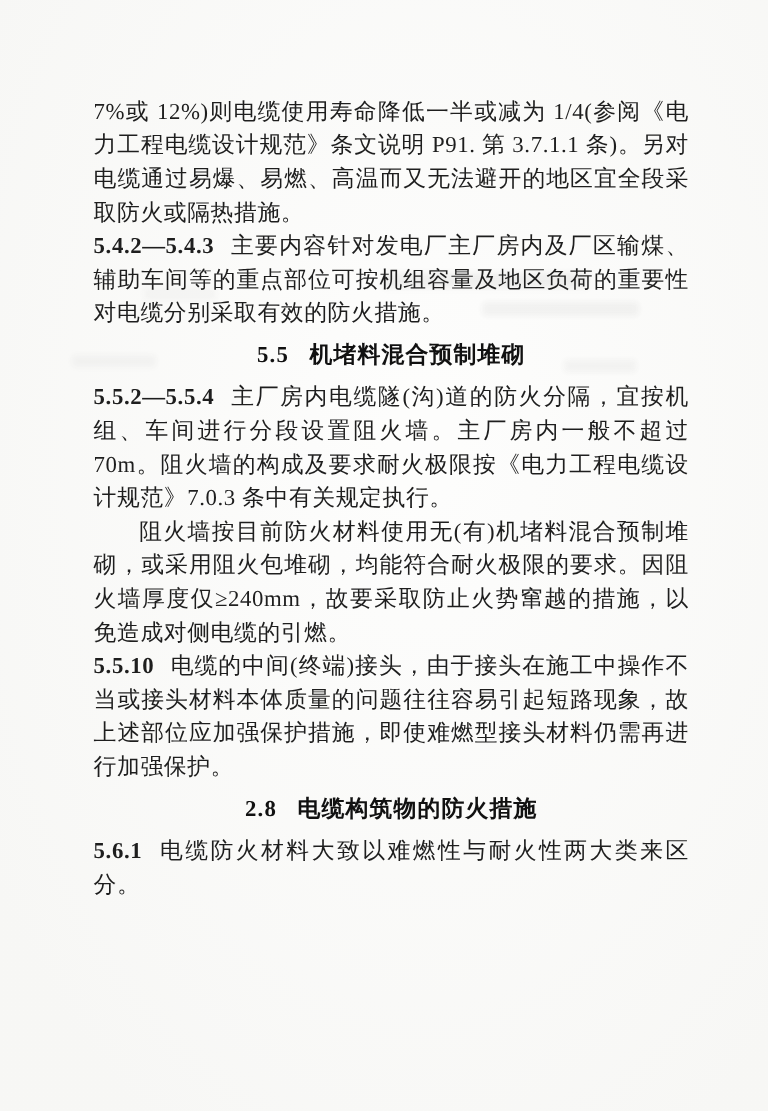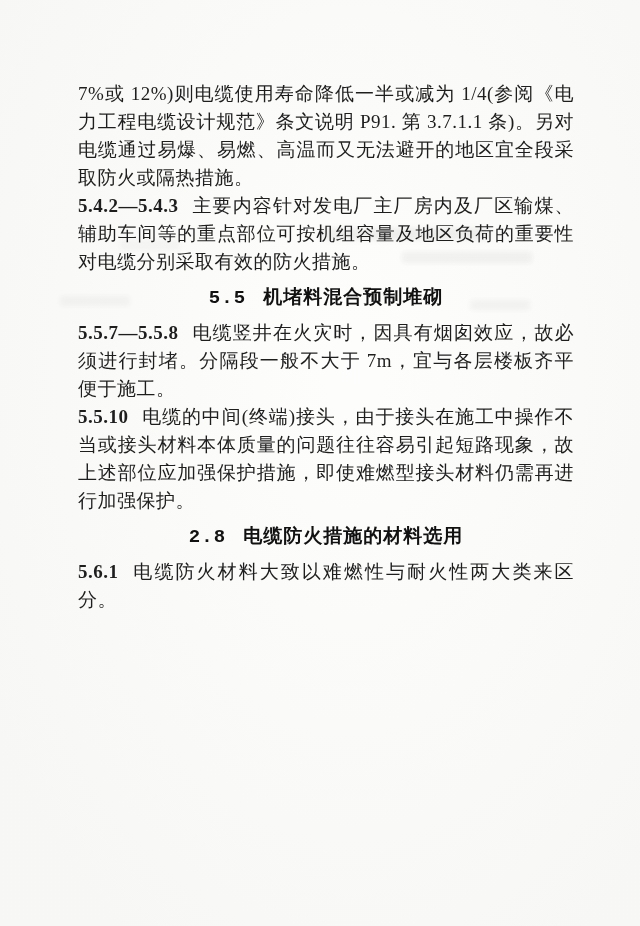--- a/index.html
+++ b/index.html
@@ -50,21 +50,21 @@
     font-size: 19px;
     line-height: 28px;
     font-weight: bold;
     text-align: center;
     margin: 7px 0 7px 0;
     letter-spacing: 1px;
     color: #111;
   }
   h2.sec-heading .sec-num {
     margin-right: 0.9em;
-    font-family: Liberation Mono, monospace;
+    font-family: Liberation Serif, serif;
   }
   
   .smudge {
     position: absolute;
     background: rgba(60, 60, 60, 0.07);
     filter: blur(2.5px);
     border-radius: 3px;
     pointer-events: none;
   }
   .s1 { left: 320px; top: 228px; width: 170px; height: 12px; }
@@ -85,26 +85,27 @@
   <div class="smudge s5"></div>
 
   <main class="content">
 
     <p>7%或 12%)则电缆使用寿命降低一半或减为 1/4(参阅《电力工程电缆设计规范》条文说明 P91. 第 3.7.1.1 条)。另对电缆通过易爆、易燃、高温而又无法避开的地区宜全段采取防火或隔热措施。</p>
 
     <p><span class="lead">5.4.2—5.4.3</span><span>主要内容针对发电厂主厂房内及厂区输煤、辅助车间等的重点部位可按机组容量及地区负荷的重要性对电缆分别采取有效的防火措施。</span></p>
 
     <h2 class="sec-heading"><span class="sec-num">5.5</span><span>机堵料混合预制堆砌</span></h2>
 
+    <p><span class="lead">5.5.2—5.5.4</span><span>主厂房内电缆隧(沟)道的防火分隔，宜按机组、车间进行分段设置阻火墙。主厂房内一般不超过 70m。阻火墙的构成及要求耐火极限按《电力工程电缆设计规范》7.0.3 条中有关规定执行。</span></p>
+
+    <p class="indent">阻火墙按目前防火材料使用无(有)机堵料混合预制堆砌，或采用阻火包堆砌，均能符合耐火极限的要求。因阻火墙厚度仅≥240mm，故要采取防止火势窜越的措施，以免造成对侧电缆的引燃。</p>
 
 
-
-    <p><span class="lead">5.5.7—5.5.8</span><span>电缆竖井在火灾时，因具有烟囱效应，故必须进行封堵。分隔段一般不大于 7m，宜与各层楼板齐平便于施工。</span></p>
 
 
     <p><span class="lead">5.5.10</span><span>电缆的中间(终端)接头，由于接头在施工中操作不当或接头材料本体质量的问题往往容易引起短路现象，故上述部位应加强保护措施，即使难燃型接头材料仍需再进行加强保护。</span></p>
 
-    <h2 class="sec-heading"><span class="sec-num">2.8</span><span>电缆防火措施的材料选用</span></h2>
+    <h2 class="sec-heading"><span class="sec-num">2.8</span><span>电缆构筑物的防火措施</span></h2>
 
     <p><span class="lead">5.6.1</span><span>电缆防火材料大致以难燃性与耐火性两大类来区分。</span></p>
 
   </main>
 </div>
 
 </body></html>

